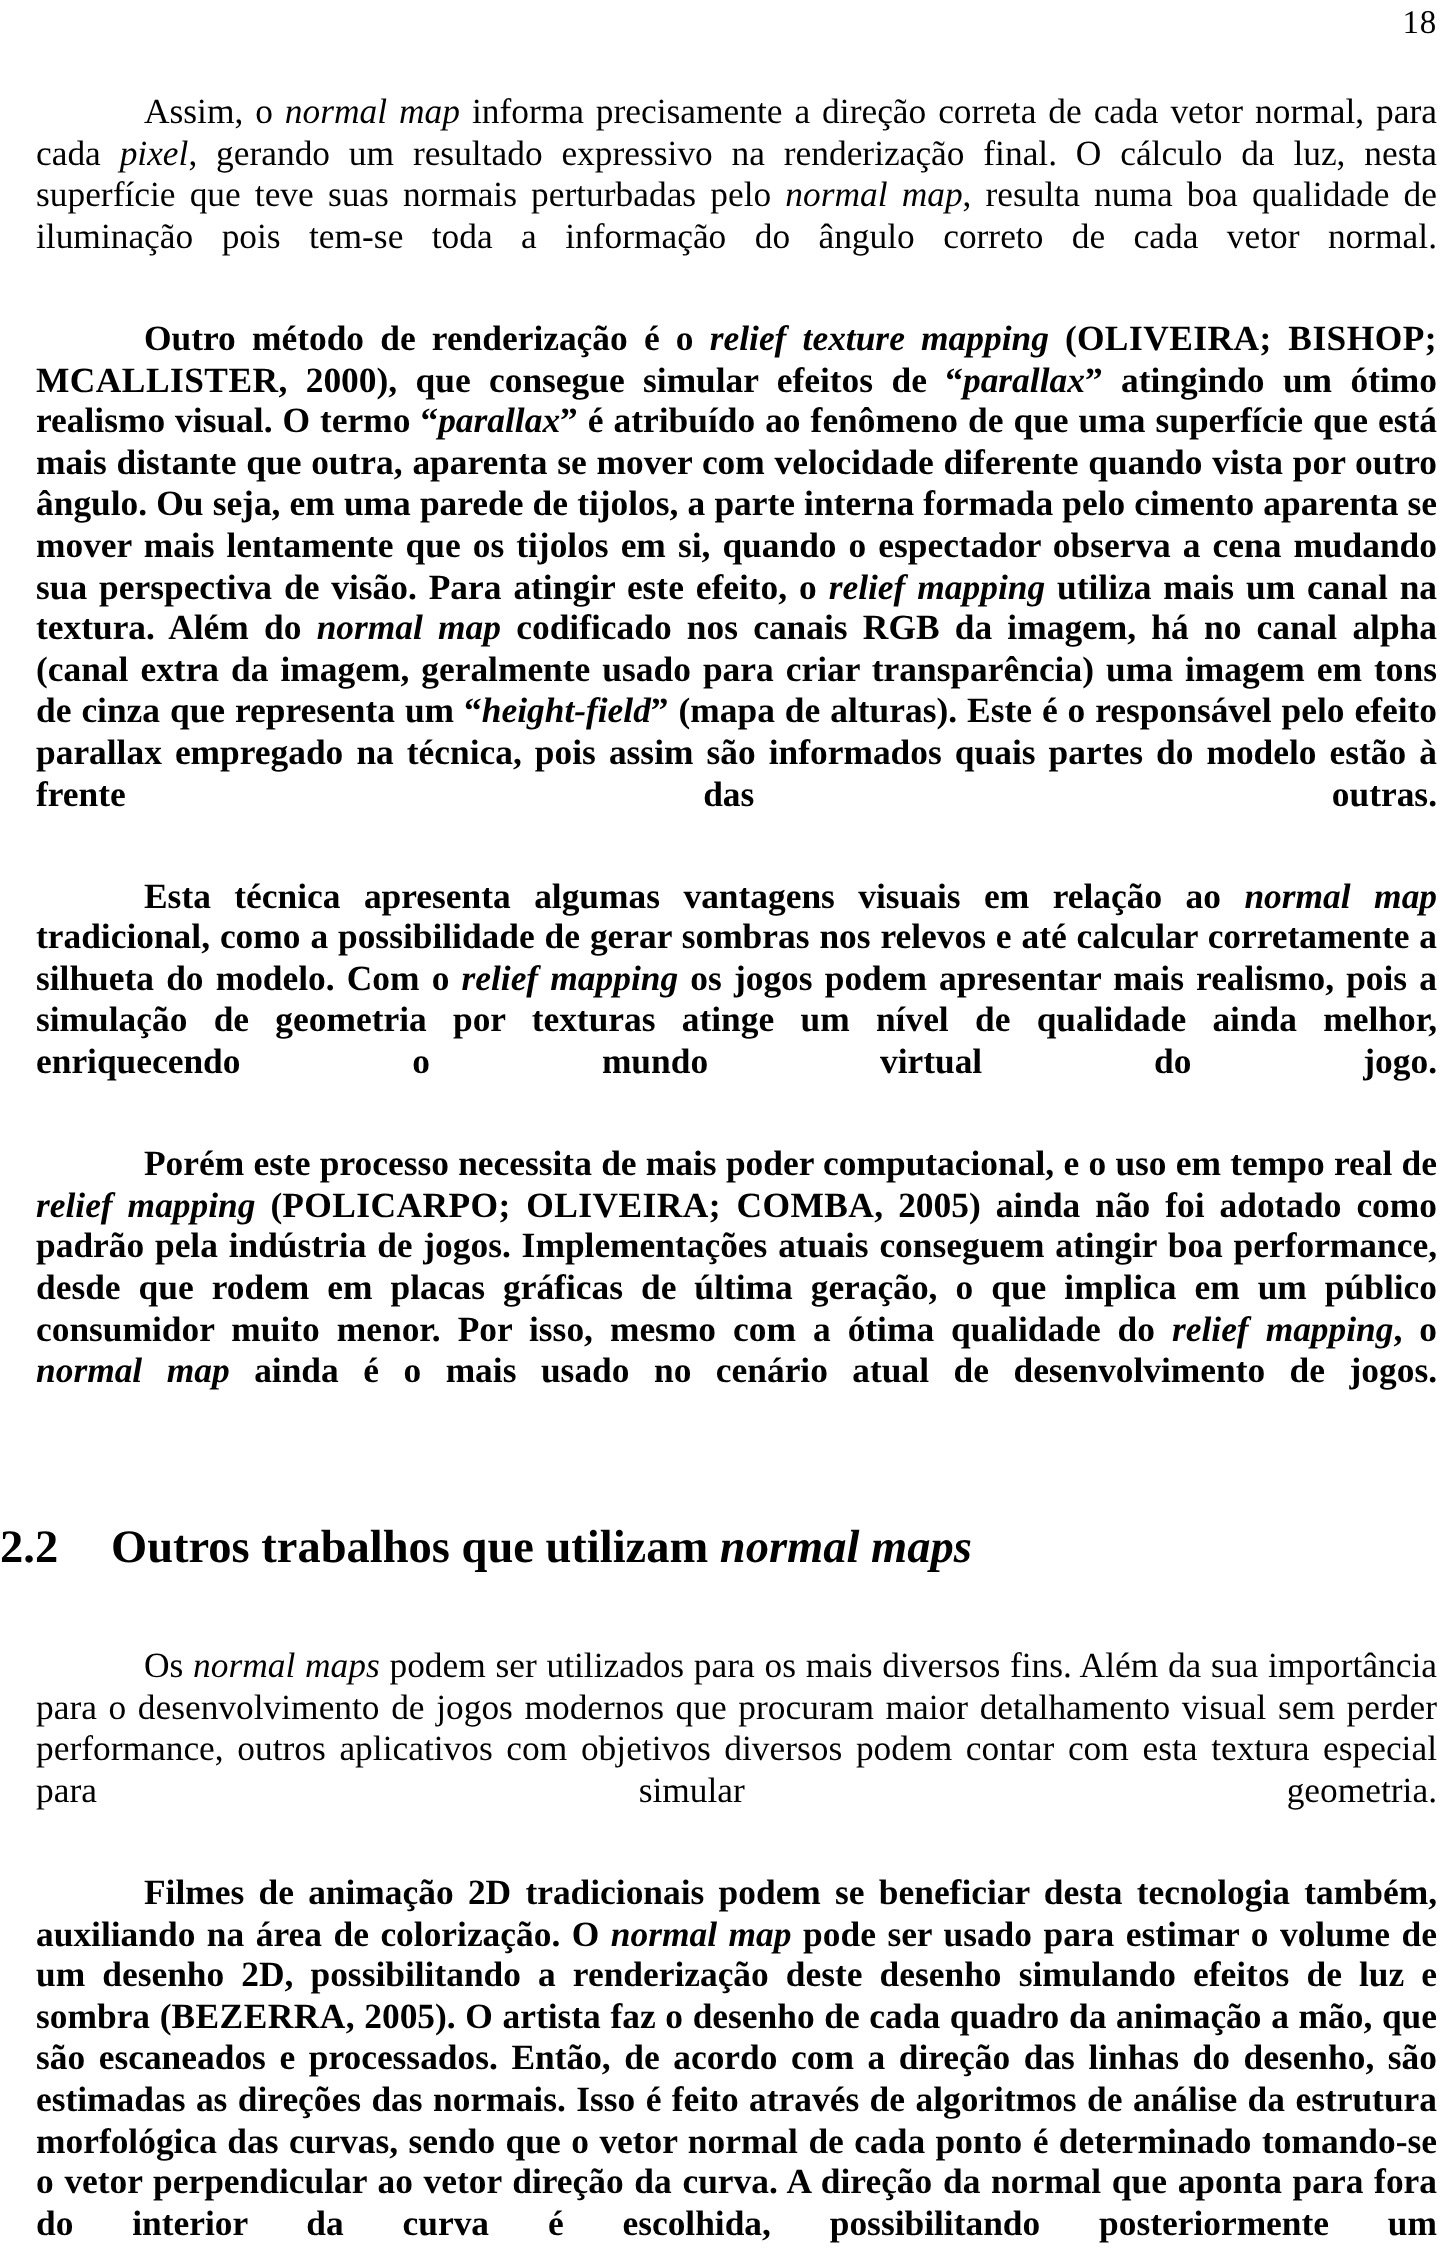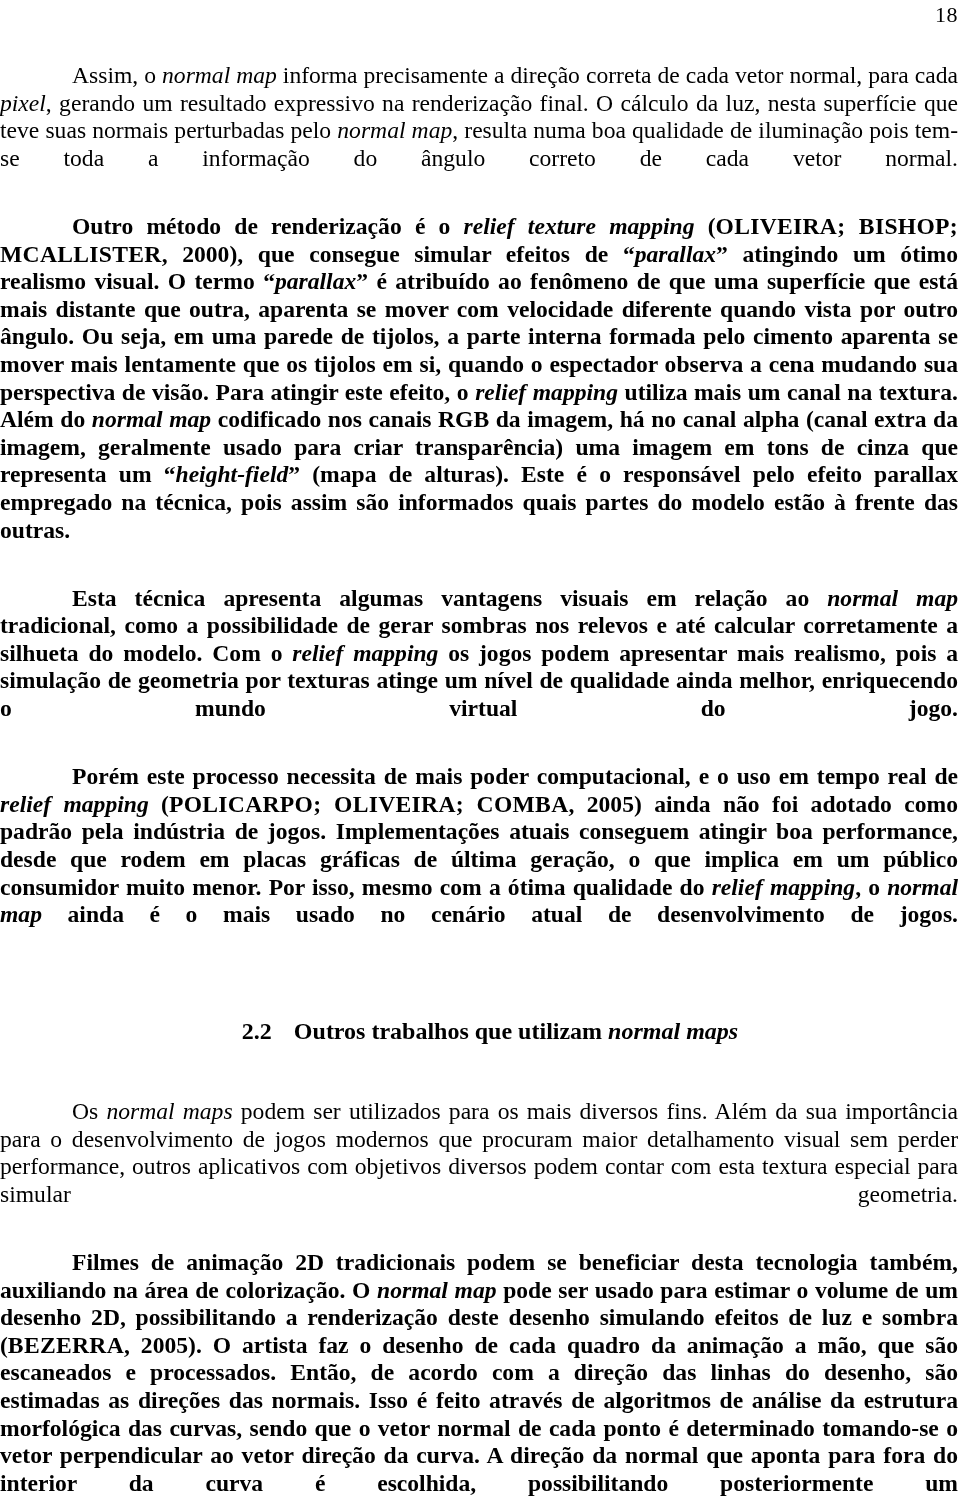--- a/index.html
+++ b/index.html
@@ -36,44 +36,45 @@
   }
   p.para {
     margin: 0 0 0 0;
     font-size: 23.6px;
     line-height: 27.6px;
     text-align: justify;
     text-justify: inter-word;
     text-indent: 72px;
     hyphens: manual;
     word-spacing: 0.1px;
+    padding-left: 24px;
   }
   p.para + p.para {
     margin-top: 13px;
     font-weight: bold;
   }
   p.tight-top {
     margin-top: 0;
   }
   i, .it {
     font-style: italic;
   }
   .sc {
     font-variant: small-caps;
     font-feature-settings: "smcp";
     letter-spacing: 0.3px;
   }
   h2.section-heading {
-    font-size: 24px;
+    font-size: 31px;
     line-height: 36px;
     font-weight: bold;
     margin: 0;
     padding: 0;
     text-indent: 0;
-    text-align: center;
+    text-align: left;
     white-space: pre;
   }
   .heading-wrap {
     position: absolute;
     left: 0px;
     top: 1013px;
     width: 958px;
   }
   .post-heading-block {
     position: absolute;

